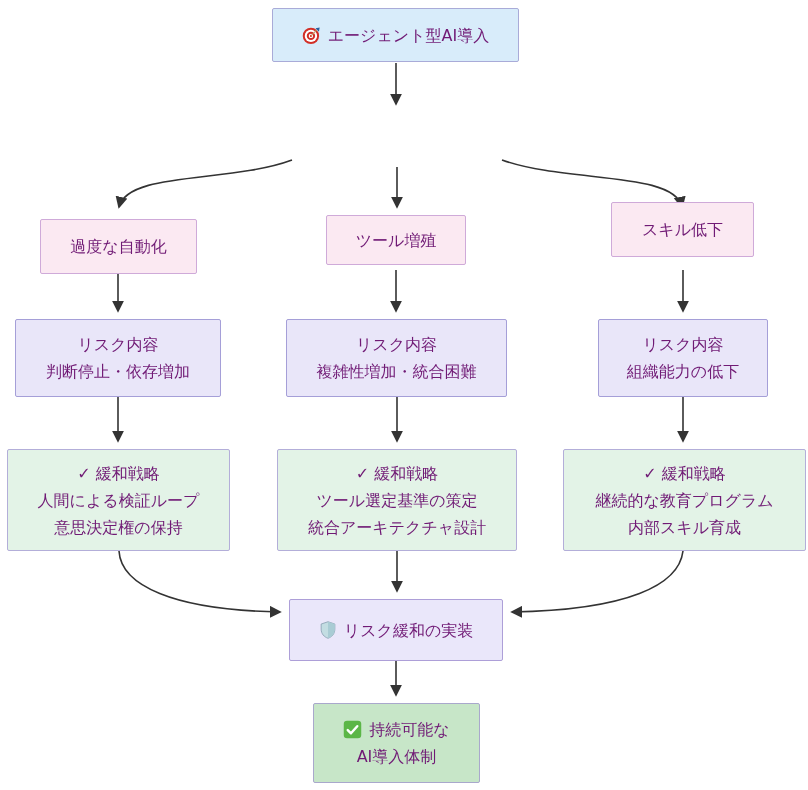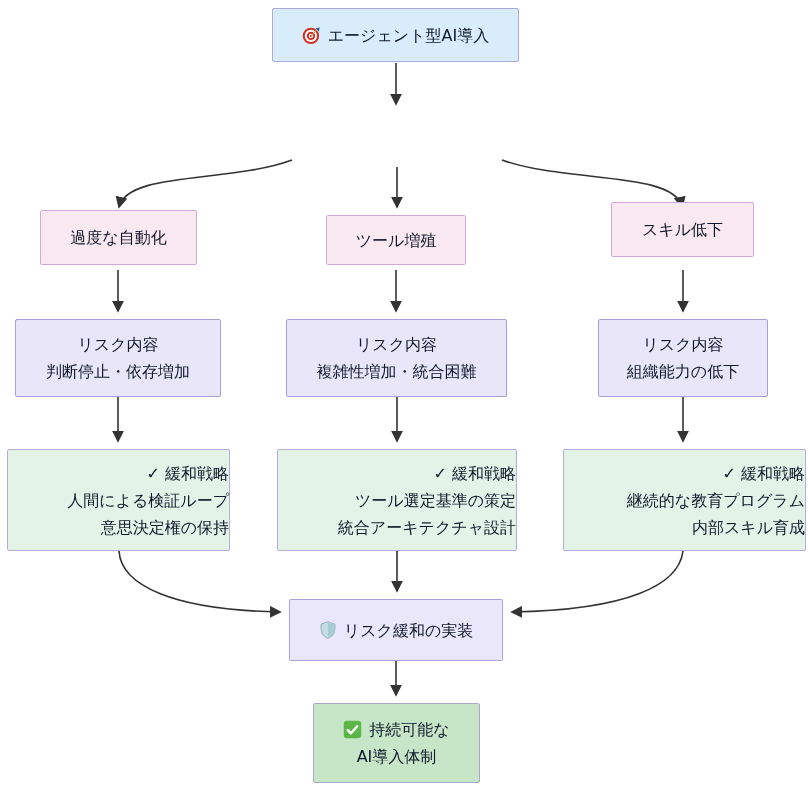--- a/index.html
+++ b/index.html
@@ -26,32 +26,32 @@
     position: absolute;
     box-sizing: border-box;
     display: flex;
     flex-direction: column;
     align-items: center;
     justify-content: center;
     border: 1.5px solid #a9a2d8;
     border-radius: 2px;
     font-size: 16px;
     line-height: 27px;
-    color: #0f172a;
+    color: #701a75;
     text-align: center;
     white-space: nowrap;
   }
   .row { display: flex; align-items: center; justify-content: center; gap: 7px; }
   .icon { display: inline-flex; align-items: center; justify-content: center; }
   
   .n-intro   { background: #d8ecfa; border-color: #a9abd8; }
   .n-risks   { background: #fdf2dc; border-color: #bfa9da; }
   .n-pink    { background: #fbe9f2; border-color: #cfaad9; }
   .n-purple  { background: #e9e6f9; border-color: #a59fd8; justify-content: center; }
-  .n-green   { background: #e3f3e7; border-color: #b3aed9; align-items: flex-end; }
+  .n-green   { background: #e3f3e7; border-color: #b3aed9; }
   .n-impl    { background: #eae7fa; border-color: #ad9fd8; }
   .n-outcome { background: #c7e6c8; border-color: #a9a8cc; }
 </style>
 </head>
 <body>
 
 <div class="canvas">
 
   <svg class="edges" viewBox="0 0 808 790" xmlns="http://www.w3.org/2000/svg">
     <defs>
@@ -88,21 +88,21 @@
           <circle cx="9.4" cy="10.4" r="1.1" fill="#d22f27"></circle>
           <path d="M9.4,10.4 L15.6,4.2" stroke="#c19a65" stroke-width="1.1"></path>
           <path d="M14.2,2.4 L17.8,6 L18.6,1.6 z" fill="#2a5f9e"></path>
         </svg>
       </span>
       <span>エージェント型AI導入</span>
     </div>
   </div>
 
 
-  <div class="node n-pink" style="left:40px; top:210px; width:157px; height:55px;">
+  <div class="node n-pink" style="left:40px; top:219px; width:157px; height:55px;">
     <span>過度な自動化</span>
   </div>
   <div class="node n-pink" style="left:326px; top:215px; width:140px; height:50px;">
     <span>ツール増殖</span>
   </div>
   <div class="node n-pink" style="left:611px; top:202px; width:143px; height:55px;">
     <span>スキル低下</span>
   </div>
 
   <div class="node n-purple" style="left:15px; top:319px; width:206px; height:78px;">

